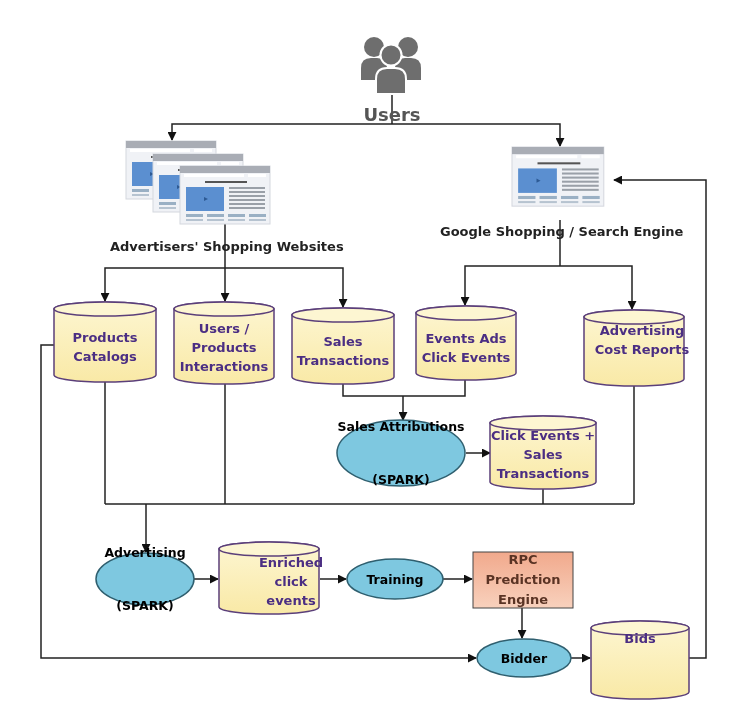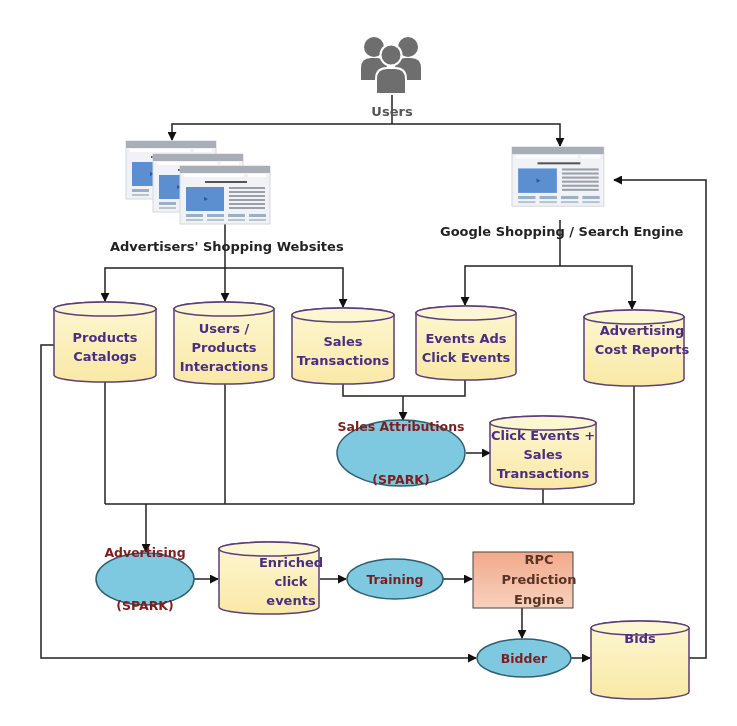--- a/index.html
+++ b/index.html
@@ -1,23 +1,23 @@
 <!DOCTYPE html>
 <html><head>
 <meta charset="utf-8">
 <style>
   html, body { margin: 0; padding: 0; background: #ffffff; }
   body { width: 737px; height: 726px; position: relative; overflow: hidden; font-family: "DejaVu Sans", sans-serif; }
   #diagram { position: absolute; left: 0; top: 0; width: 737px; height: 726px; }
   .lbl { position: absolute; text-align: center; font-family: "DejaVu Sans", sans-serif; pointer-events: none; }
   .plain-lbl { color: #222222; font-size: 13px; font-weight: bold; white-space: nowrap; }
-  .users-lbl { color: #555555; font-size: 13px; font-weight: bold; }
+  .users-lbl { color: #555555; font-size: 18px; font-weight: bold; }
   .cyl-lbl { color: #4b2e83; font-size: 13px; font-weight: bold; line-height: 19px; display: flex; align-items: center; justify-content: center; flex-direction: column; }
-  .ell-lbl { color: #7f1d1d; font-size: 12.5px; font-weight: bold; line-height: 17px; display: flex; align-items: center; justify-content: center; flex-direction: column; gap: 36px; }
-  .box-lbl { color: #5a3324; font-size: 13px; font-weight: bold; line-height: 20px; display: flex; align-items: center; justify-content: center; flex-direction: column; padding-left: 16px; }
+  .ell-lbl { color: #000000; font-size: 12.5px; font-weight: bold; line-height: 17px; display: flex; align-items: center; justify-content: center; flex-direction: column; gap: 36px; }
+  .box-lbl { color: #5a3324; font-size: 13px; font-weight: bold; line-height: 20px; display: flex; align-items: center; justify-content: center; flex-direction: column; }
 </style>
 </head>
 <body>
 
 <svg id="diagram" width="737" height="726" viewBox="0 0 737 726" xmlns="http://www.w3.org/2000/svg">
   <defs>
     <marker id="arr" viewBox="0 0 10 10" refX="9" refY="5" markerWidth="9" markerHeight="9" markerUnits="userSpaceOnUse" orient="auto">
       <path d="M0,0 L10,5 L0,10 z" fill="#111"></path>
     </marker>
     <linearGradient id="cylGrad" x1="0" y1="0" x2="0" y2="1">

